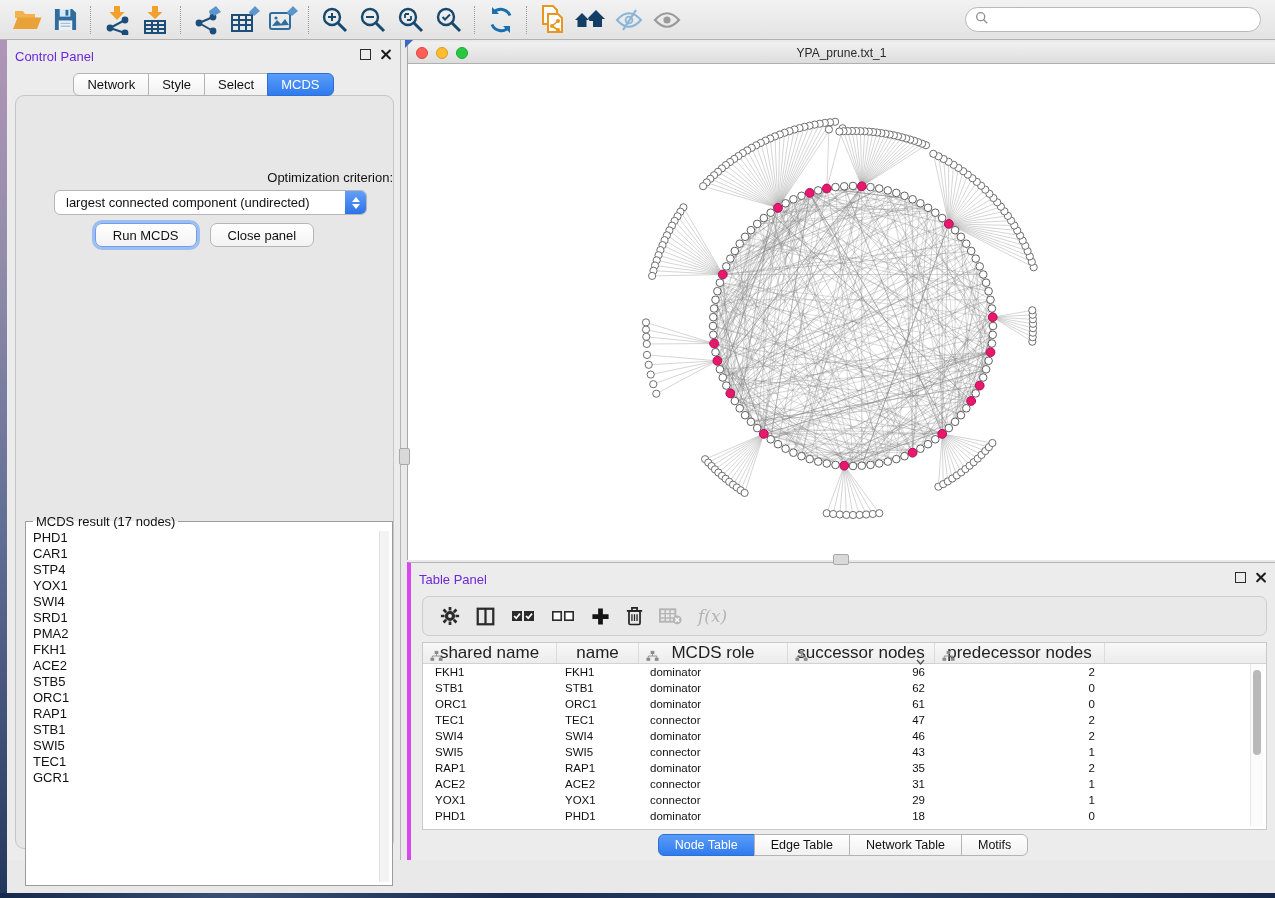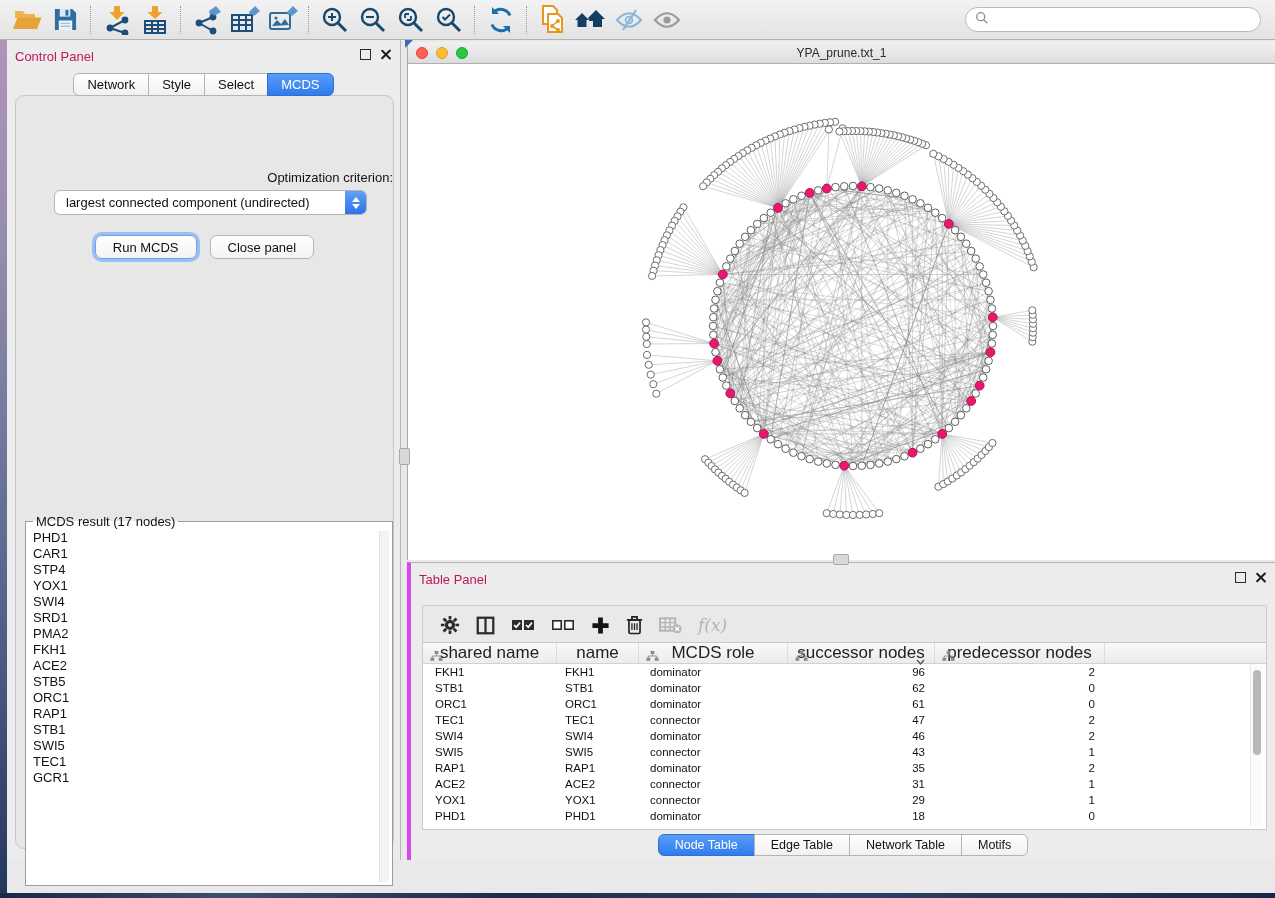--- a/index.html
+++ b/index.html
@@ -13,21 +13,21 @@
   .tb-sep{width:1px;height:28px;border-left:1px dotted #9a9a9a;margin:0 6px;}
   .search-wrap{margin-left:auto;margin-right:14px;width:296px;height:25px;background:#fff;border:1px solid #b9b9b9;border-radius:13px;display:flex;align-items:center;padding-left:9px;box-sizing:border-box;}
   .search-wrap input{border:none;outline:none;flex:1;height:20px;font-size:12px;background:transparent;margin-left:5px;font-family:"Liberation Sans",sans-serif;}
 
   
   .wall-left{position:absolute;left:0;top:40px;width:7px;height:853px;background:linear-gradient(#b095b8 0%,#938cab 25%,#5d6b92 60%,#24375d 100%);}
   .wall-bottom{position:absolute;left:0;top:893px;width:1275px;height:5px;background:linear-gradient(90deg,#16294a,#3a4f74 18%,#1a2d50 40%,#2c4168 65%,#16294a 100%);}
 
   
   .control-panel{position:absolute;left:7px;top:40px;width:394px;height:820px;background:#ececec;border-right:1px solid #b5b5b5;box-sizing:border-box;}
-  .panel-header-text{position:absolute;left:8px;top:9px;font-size:13px;color:#be185d;}
+  .panel-header-text{position:absolute;left:8px;top:9px;font-size:13px;color:#6d28d9;}
   .win-btns{position:absolute;right:9px;top:9px;display:flex;gap:9px;align-items:center;}
   .float-icon{width:9px;height:9px;border:1.6px solid #2b2b2b;background:transparent;}
   .close-x{width:11px;height:11px;position:relative;}
   .close-x:before,.close-x:after{content:"";position:absolute;left:5px;top:-1px;width:2.4px;height:13px;background:#1d1d1d;border-radius:1px;}
   .close-x:before{transform:rotate(45deg);}
   .close-x:after{transform:rotate(-45deg);}
 
   .cp-card{position:absolute;left:8px;top:55px;width:377px;height:752px;background:#e7e7e7;border:1px solid #c6c6c6;border-radius:9px;}
   .seg-tabs{position:absolute;left:0;right:0;top:33px;display:flex;justify-content:center;z-index:3;}
   .seg{height:21px;line-height:21px;padding:0 13px;font-size:13px;color:#111;background:linear-gradient(#ffffff,#f1f1f1);border:1px solid #b4b4b4;margin-left:-1px;cursor:default;}
@@ -36,21 +36,21 @@
   .seg.active{background:linear-gradient(#5a9cf8,#2f7bee);color:#fff;border-color:#2f6fd4;}
 
   .opt-label{position:absolute;left:0;right:0;top:74px;text-align:right;font-size:13px;color:#111;}
   .dropdown{position:absolute;left:38px;top:94px;width:313px;height:25px;background:#fff;border:1px solid #b6b6b6;border-radius:6px;display:flex;align-items:center;box-sizing:border-box;}
   .dropdown .dd-value{flex:1;font-size:13px;color:#111;padding-left:11px;white-space:nowrap;overflow:hidden;}
   .dd-stepper{width:21px;height:23px;background:linear-gradient(#62a0f8,#2e72e8);border-radius:0 5px 5px 0;display:flex;flex-direction:column;align-items:center;justify-content:center;gap:2px;}
   .dd-stepper i{display:block;width:0;height:0;border-left:4px solid transparent;border-right:4px solid transparent;}
   .dd-up{border-bottom:5px solid #fff;}
   .dd-down{border-top:5px solid #fff;}
 
-  .btn-row{position:absolute;left:0;top:127px;width:100%;display:flex;justify-content:center;gap:13px;margin-top:12px;}
+  .btn-row{position:absolute;left:0;top:127px;width:100%;display:flex;justify-content:center;gap:13px;}
   .push-btn{height:24px;padding:0 17px;font-size:13px;color:#111;background:linear-gradient(#ffffff,#f3f3f3);border:1px solid #b6b6b6;border-radius:7px;font-family:"Liberation Sans",sans-serif;}
   .push-btn.focused{border-color:#6d9ef0;box-shadow:0 0 0 3px rgba(120,168,245,.65);}
 
   .mcds-fieldset{position:absolute;left:9px;top:418px;width:368px;height:372px;margin:0;padding:0;border:1px solid #9c9c9c;background:#fff;box-sizing:border-box;}
   .mcds-fieldset legend{font-size:13px;color:#111;margin-left:7px;padding:0 3px;}
   .mcds-list{position:absolute;left:0;top:0;right:13px;bottom:2px;overflow:hidden;padding:1px 0 0 7px;}
   .mcds-item{font-size:13px;line-height:16px;color:#111;}
   .mcds-scroll{position:absolute;top:2px;right:3px;bottom:3px;width:9px;background:#f3f3f3;border-left:1px solid #e2e2e2;}
 
   
@@ -64,21 +64,21 @@
   .lights{position:absolute;left:8px;top:5px;display:flex;gap:8px;}
   .light{width:12px;height:12px;border-radius:50%;}
   .light.red{background:#ff5f57;border:1px solid #e0443e;box-sizing:border-box;}
   .light.yellow{background:#febc2e;border:1px solid #d89e24;box-sizing:border-box;}
   .light.green{background:#28c840;border:1px solid #1da533;box-sizing:border-box;}
   .net-canvas{position:absolute;left:0;top:22px;width:868px;height:496px;background:#fff;overflow:hidden;}
   .blue-corner{position:absolute;left:405px;top:40px;width:0;height:0;border-top:8px solid #3a66c8;border-right:8px solid transparent;z-index:6;}
 
   
   .table-panel{position:absolute;left:407px;top:562px;width:868px;height:298px;background:#ececec;border-left:4px solid #d946ef;border-top:1px solid #b5b5b5;box-sizing:border-box;}
-  .tp-toolbar{position:absolute;left:11px;top:42px;width:845px;height:40px;background:#e9e9e9;border:1px solid #cdcdcd;border-radius:2px;display:flex;align-items:center;gap:16px;padding-left:17px;box-sizing:border-box;}
+  .tp-toolbar{position:absolute;left:11px;top:33px;width:845px;height:40px;background:#e9e9e9;border:1px solid #cdcdcd;border-radius:7px;display:flex;align-items:center;gap:16px;padding-left:17px;box-sizing:border-box;}
   .tt-btn{display:flex;align-items:center;justify-content:center;}
   .fx-label{font-family:"DejaVu Serif",serif;font-style:italic;font-size:17px;color:#b3b3b3;}
 
   .table-area{position:absolute;left:11px;top:79px;width:845px;height:188px;background:#fff;border:1px solid #c9c9c9;box-sizing:border-box;overflow:hidden;}
   .thead{display:flex;height:20px;background:linear-gradient(#f8f8f8,#ececec);border-bottom:1px solid #d2d2d2;}
   .th{position:relative;display:flex;align-items:center;justify-content:center;font-size:17px;color:#222;border-right:1px solid #dcdcdc;box-sizing:border-box;flex:0 0 auto;}
   .th .hicon{position:absolute;left:7px;top:4px;}
   .th .sort{position:absolute;right:9px;top:7px;}
   .tr{display:flex;height:16px;align-items:center;}
   .td{font-size:11.5px;color:#111;box-sizing:border-box;flex:0 0 auto;white-space:nowrap;overflow:hidden;}

